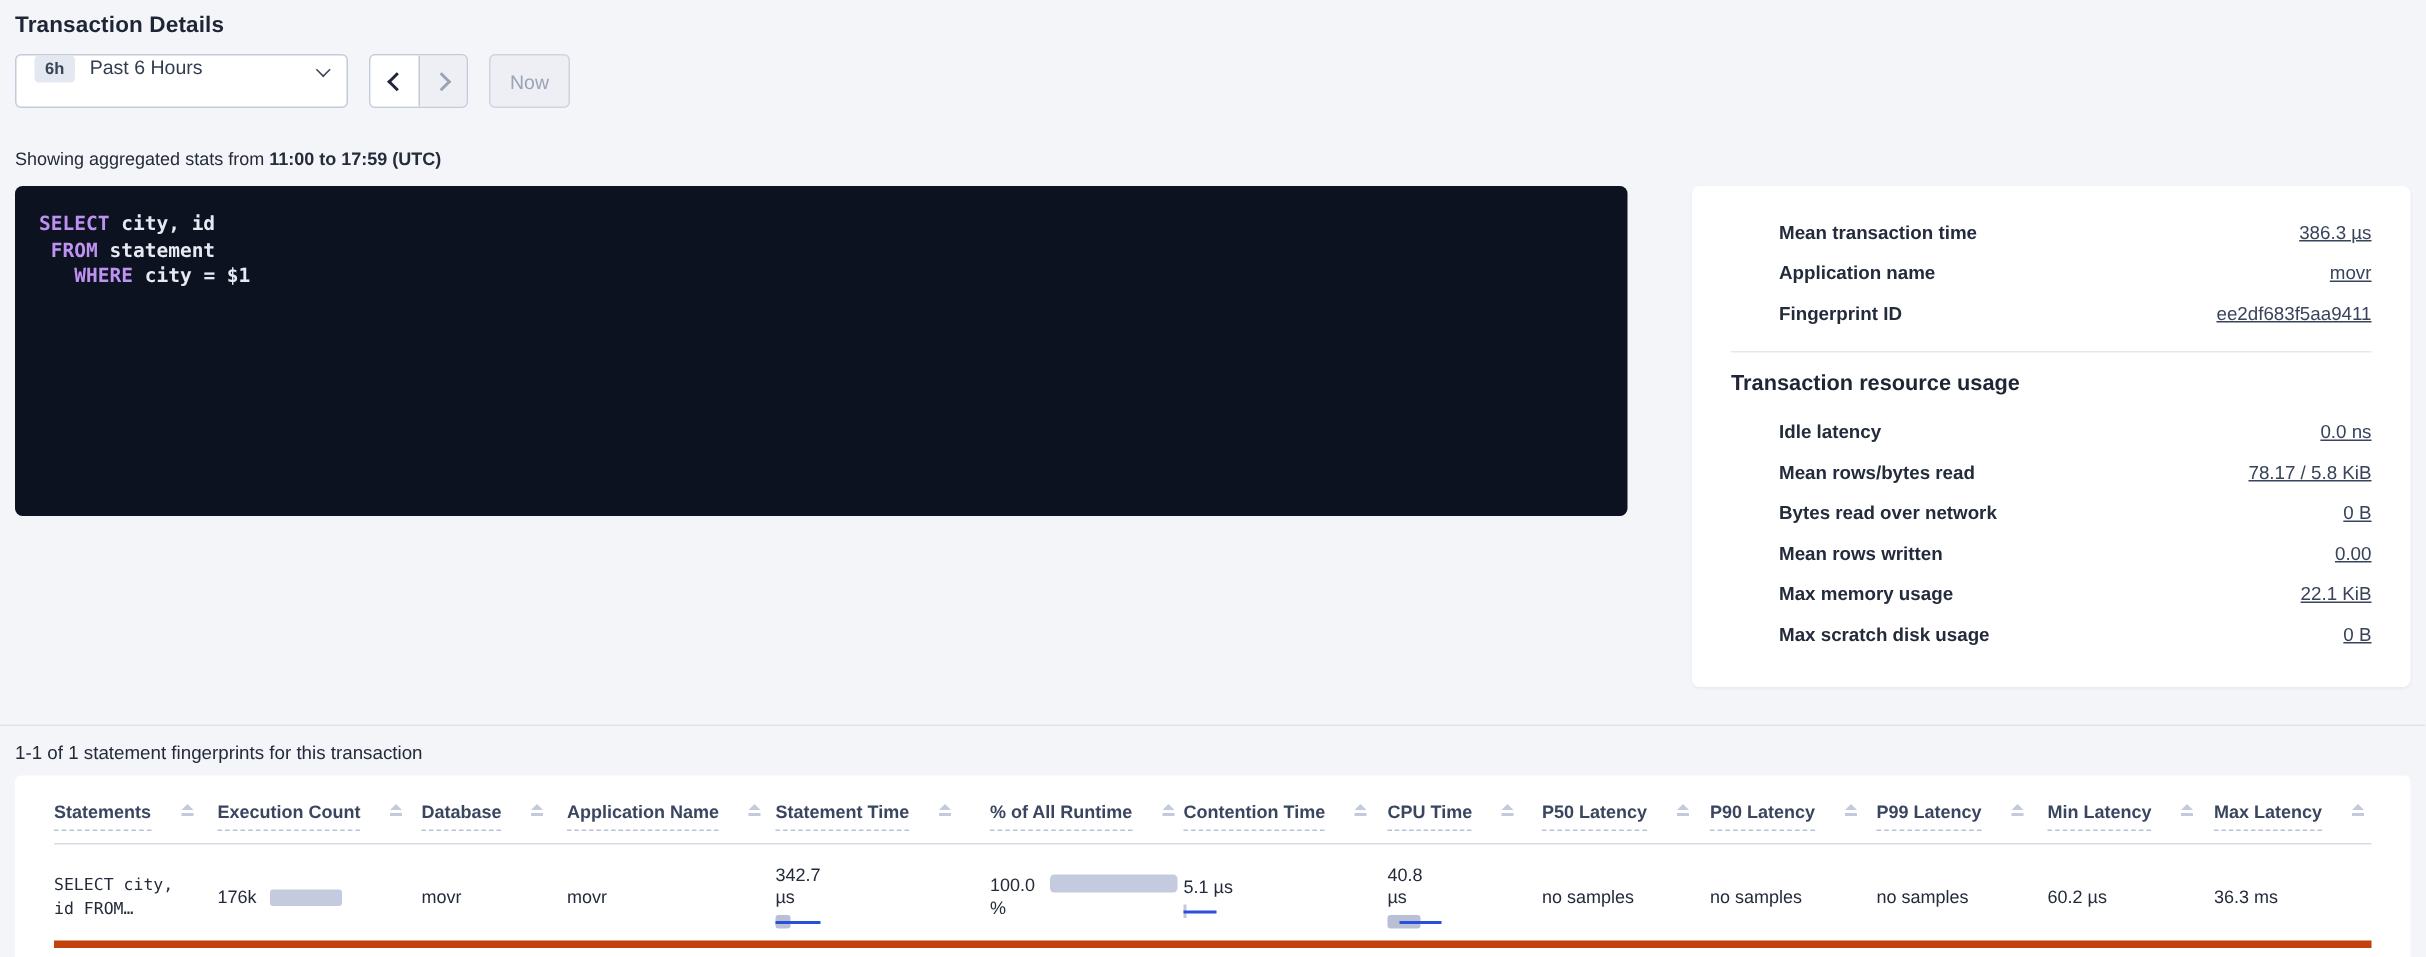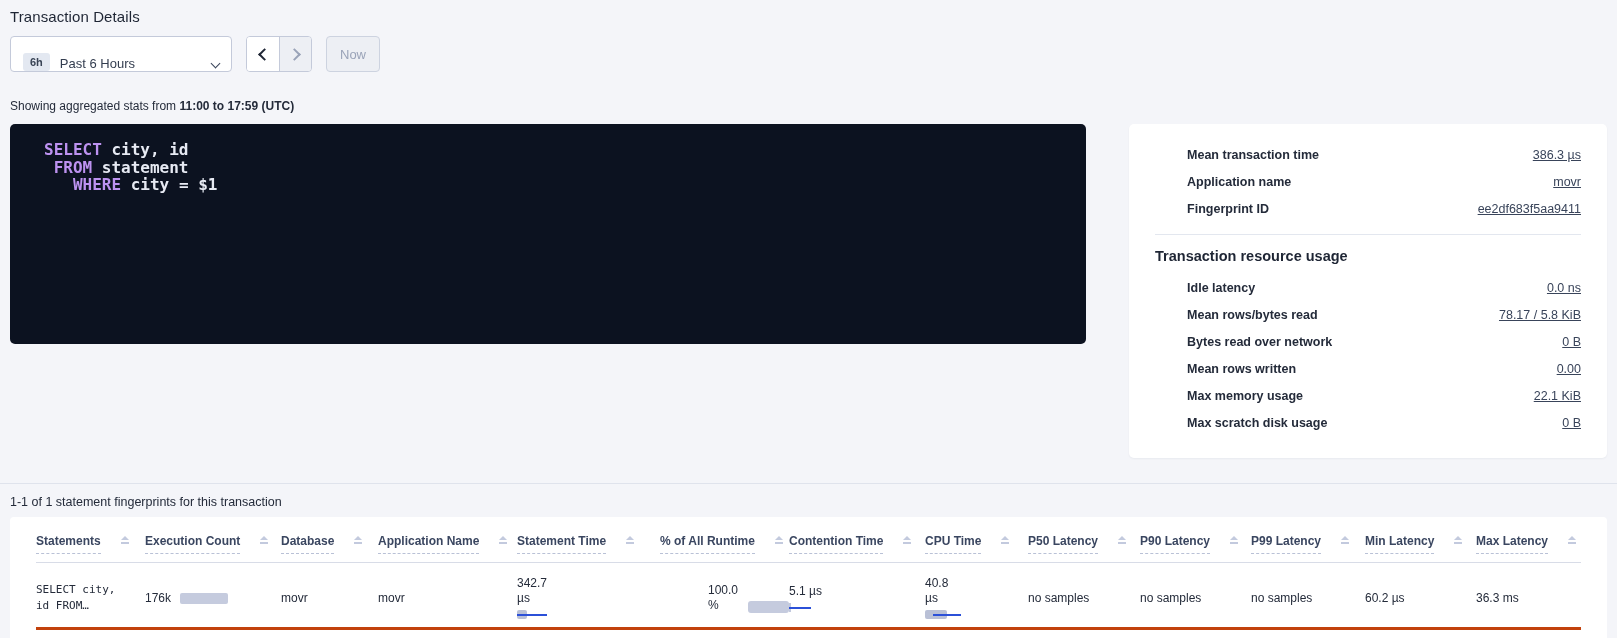--- a/index.html
+++ b/index.html
@@ -7,25 +7,25 @@
   body {
     width:1617px; height:638px;
     background:#f4f5f9;
     font-family:"Liberation Sans", sans-serif;
     color:#242b3a;
     overflow:hidden;
   }
 
   
   .header { padding:8px 10px 0 10px; }
-  .page-title { font-size:15px; font-weight:400; color:#1e2534; letter-spacing:.1px; }
+  .page-title { font-size:15px; font-weight:700; color:#1e2534; letter-spacing:.1px; }
   .picker-row { display:flex; gap:14px; margin-top:11px; align-items:stretch; height:36px; }
   .dropdown {
     width:222px; background:#fff; border:1px solid #c4cada; border-radius:4px;
-    display:flex; align-items:flex-end; padding:0 12px; gap:10px; cursor:pointer;
+    display:flex; align-items:flex-start; padding:0 12px; gap:10px; cursor:pointer;
   }
   .badge { background:#e3e8f1; border-radius:3px; font-size:11px; font-weight:700; color:#394455; padding:3px 7px; }
   .dd-label { font-size:13px; color:#333d4f; }
   .chev { display:inline-block; width:7px; height:7px; border-left:1.6px solid currentColor; border-bottom:1.6px solid currentColor; }
   .chev-down { transform:rotate(-45deg); margin-top:-4px; }
   .chev-left { transform:rotate(45deg); width:9px; height:9px; border-width:2.2px; margin-left:3px; }
   .chev-right { transform:rotate(-135deg); width:9px; height:9px; border-width:2.2px; margin-right:3px; }
   .dd-caret { margin-left:auto; color:#39445a; }
   .nav-group { display:flex; border:1px solid #c4cada; border-radius:4px; overflow:hidden; background:#fff; }
   .nav-btn { width:32px; display:flex; align-items:center; justify-content:center; cursor:pointer; }
@@ -35,22 +35,22 @@
     padding:0 13px; background:#edeff4; border:1px solid #cdd3e0; border-radius:4px;
     color:#9aa3b8; font-size:13px; display:flex; align-items:center; cursor:default;
   }
   .caption { margin-top:27px; font-size:12px; color:#242b3a; }
   .caption .bold { font-weight:700; }
 
   
   .main { display:flex; margin:11px 10px 0 10px; gap:43px; }
   .code-box {
     width:1185px; height:220px; background:#0c1220; border-radius:5px;
-    padding:17px 34px; font-family:"DejaVu Sans Mono", monospace;
-    font-size:16px; line-height:17.5px; font-weight:700; color:#e7eaf3;
+    padding:17px 16px; font-family:"DejaVu Sans Mono", monospace;
+    font-size:13px; line-height:17.5px; font-weight:700; color:#e7eaf3;
   }
   .sql-line { white-space:pre; }
   .sql-kw { color:#bd92f0; }
 
   .side-card {
     width:524px; height:334px; background:#fff; border-radius:5px;
     padding:17px 26px; box-shadow:0 1px 2px rgba(20,30,60,.05);
   }
   .stat-row { display:flex; justify-content:space-between; align-items:center; padding:6.5px 0;margin-left:32px; }
   .stat-label { font-size:12.5px; font-weight:700; color:#242b3a; }
@@ -67,31 +67,31 @@
     display:grid;
     grid-template-columns:109px 136px 97px 139px 143px 129px 136px 103px 112px 111px 114px 111px 1fr;
   }
   .thead { padding-top:17px; padding-bottom:8px; border-bottom:1px solid #d8dce7; }
   .th { display:flex; align-items:flex-start; cursor:pointer; }
   .th-label { font-size:12px; font-weight:700; color:#3a4660; border-bottom:1px dashed #b9c1d6; padding-bottom:5px; white-space:nowrap; }
   .sort-icon { margin-left:20px; margin-top:2px; display:flex; flex-direction:column; align-items:center; gap:1.5px; }
   .sort-tri { width:0; height:0; border-left:4px solid transparent; border-right:4px solid transparent; border-bottom:4px solid #c3cade; }
   .sort-bar { width:8px; height:2px; background:#c3cade; }
 
-  .trow { padding-top:13px; padding-bottom:7px; border-bottom:3px solid #c2410c; align-items:center; }
+  .trow { padding-top:13px; padding-bottom:7px; border-bottom:5px solid #c2410c; align-items:center; }
   .cell { font-size:12px; color:#242b3a; }
   .stmt-cell { font-family:"DejaVu Sans Mono", monospace; font-size:11px; line-height:16px; cursor:pointer; }
   .exec-cell { display:flex; align-items:center; gap:9px; }
   .bar-gray { background:#c5cbde; border-radius:2px; }
   .exec-bar { width:48px; height:11px; }
   .metric-line { line-height:15px; }
   .mini-plot { position:relative; height:10px; margin-top:4px; }
   .mini-plot .box { position:absolute; top:0; background:#b9c0d6; border-radius:2px; }
   .mini-plot .line { position:absolute; height:2px; background:#2b50d8; }
-  .runtime-cell { display:flex; align-items:flex-end; gap:10px;margin-left:48px; }
+  .runtime-cell { display:flex; align-items:flex-start; gap:10px; }
   .runtime-bar { width:85px; height:12px; border-radius:3px; }
   .cont-plot { position:relative; height:9px; margin-top:4px; }
   .cont-tick { position:absolute; left:0; top:0; width:1.5px; height:9px; background:#c2c9de; }
 </style>
 </head>
 <body>
 
 <div class="header">
   <div class="page-title">Transaction Details</div>
 

